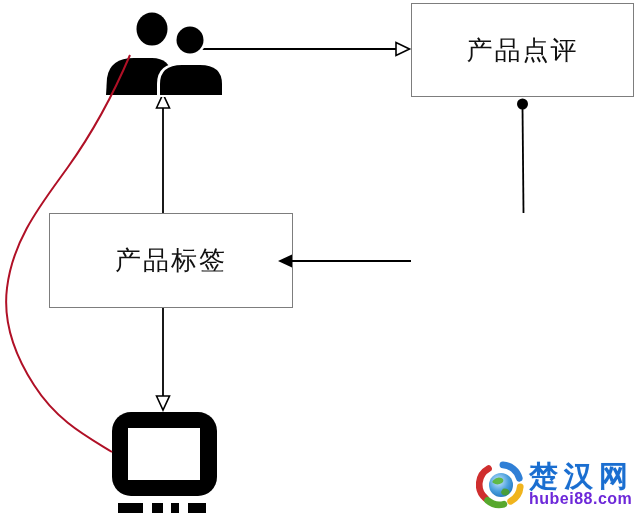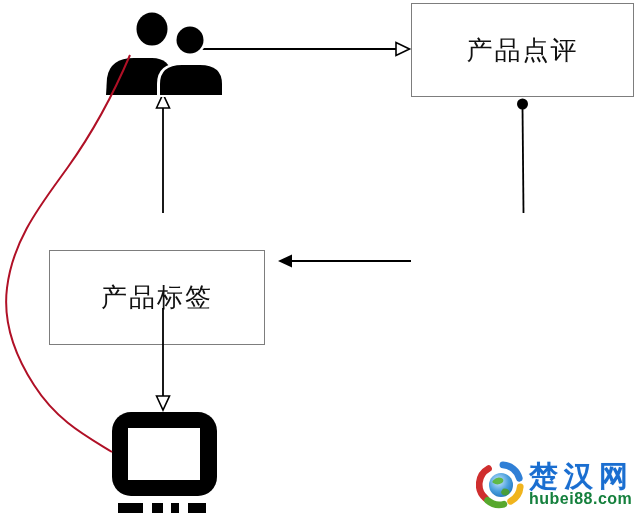--- a/index.html
+++ b/index.html
@@ -16,36 +16,36 @@
     border:1.5px solid #7d7d7d;
     background:#ffffff;
     display:flex;align-items:center;justify-content:center;
     font-size:26px;
     font-weight:500;
     letter-spacing:2px;
     color:#111111;
     text-align:right;
   }
   .node-product-review{left:411px;top:3px;width:223px;height:94px;}
-  .node-product-tags{left:49px;top:213px;width:216px;height:95px;margin-top:37px;}
+  .node-product-tags{left:49px;top:213px;width:244px;height:95px;}
   .node-text-mining{left:411px;top:213px;width:224px;height:97px;}
   svg.layer{position:absolute;left:0;top:0;pointer-events:none;}
   .watermark{
     position:absolute;left:476px;top:458px;
     display:flex;align-items:center;gap:3px;
   }
   .wm-text{display:flex;flex-direction:column;justify-content:space-between;}
   .wm-name{
     font-size:29px;font-weight:bold;line-height:30px;
     letter-spacing:6px;color:#1a6ed0;white-space:nowrap;
     text-shadow:0 0 1px #bcd8f5;
   }
   .wm-domain{
     font-size:16px;font-weight:bold;line-height:16px;
-    letter-spacing:0.5px;color:#15803d;white-space:nowrap;
+    letter-spacing:0.5px;color:#6d28d9;white-space:nowrap;
   }
 </style>
 </head>
 <body>
 
 <div class="canvas">
 
   <div class="node node-product-review">
     <span>产品点评</span>
   </div>

